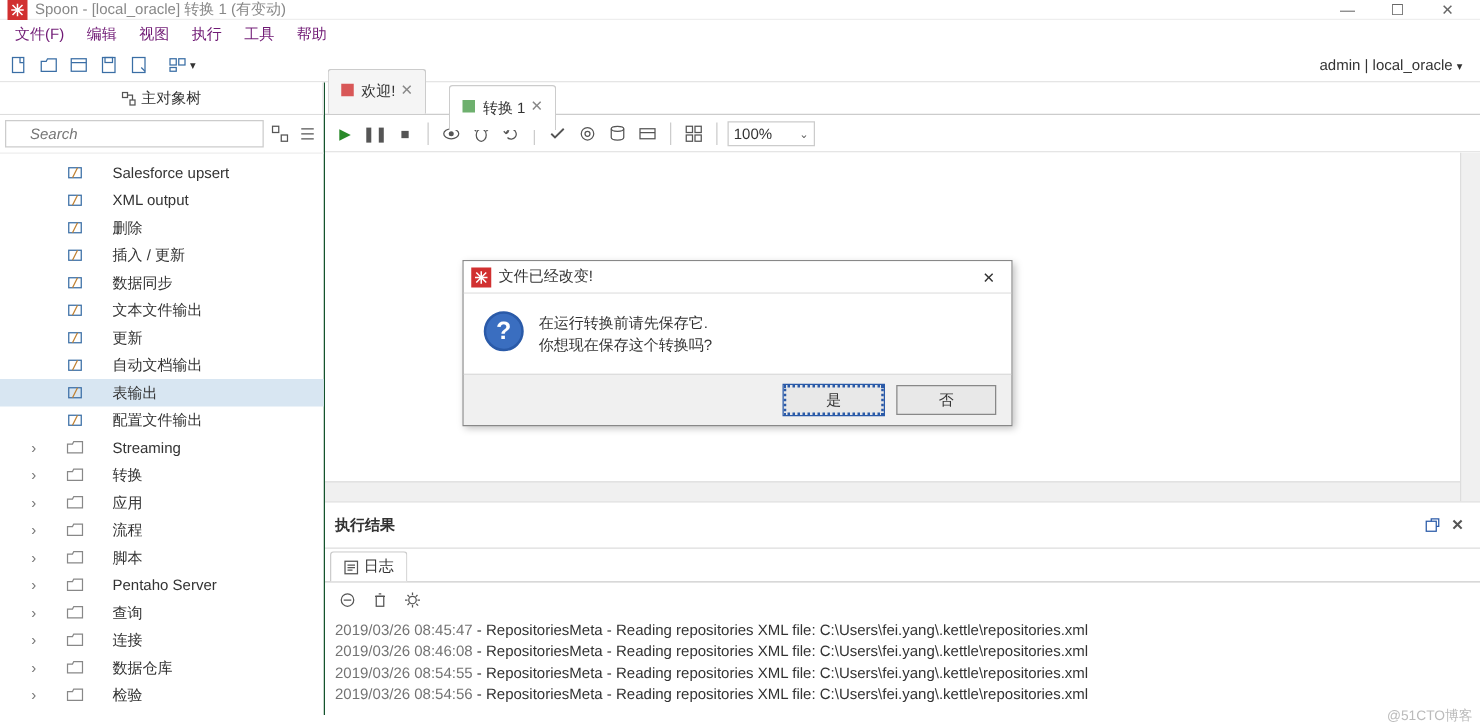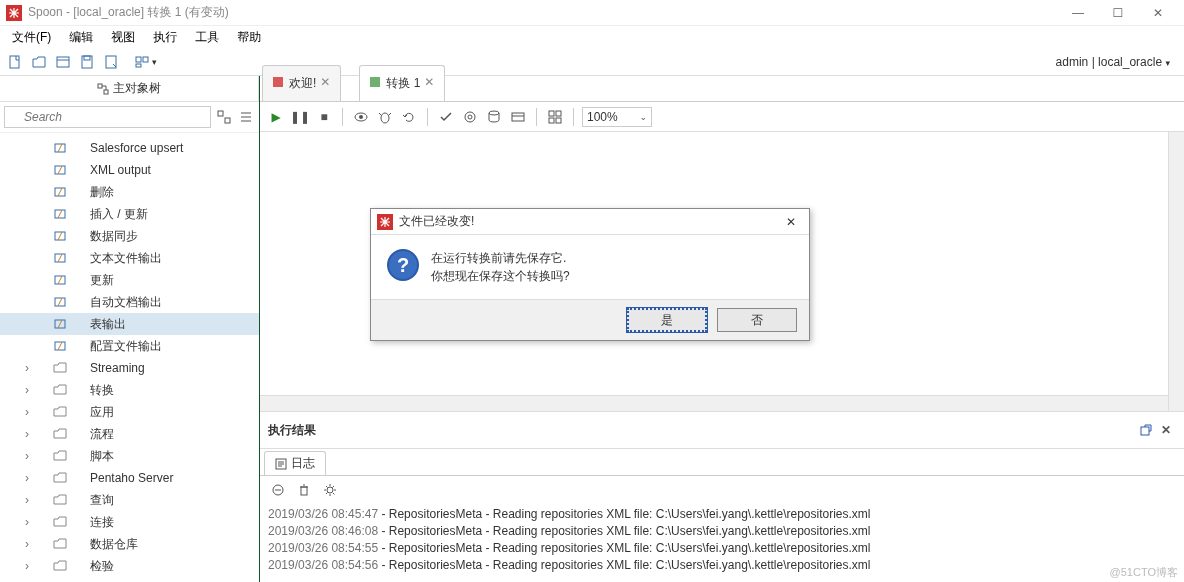--- a/index.html
+++ b/index.html
@@ -1,24 +1,24 @@
 <!DOCTYPE html>
 <html><head>
 <meta charset="utf-8">
 <style>
 *{box-sizing:border-box;margin:0;padding:0;font-family:"Microsoft YaHei",Tahoma,Arial,sans-serif;font-size:12px;color:#333}
 body{background:#fff;width:1184px;height:582px;overflow:hidden;position:relative}
-.titlebar{height:26px;display:flex;align-items:center;padding:0 6px;background:#fff;border-bottom:1px solid #eee}
+.titlebar{height:16px;display:flex;align-items:center;padding:0 6px;background:#fff;border-bottom:1px solid #eee}
 .app-icon{width:16px;height:16px;background:#d13030;display:flex;align-items:center;justify-content:center;margin-right:6px}
 .app-icon svg{width:12px;height:12px}
 .title-text{color:#888;flex:0 0 auto}
 .title-spacer{flex:1}
 .win-btn{width:40px;height:26px;display:flex;align-items:center;justify-content:center;color:#666}
 .menubar{height:22px;display:flex;align-items:center;padding:0 4px;gap:2px;background:#fff}
-.menu-item{padding:2px 8px;color:#000000}
+.menu-item{padding:2px 8px;color:#701a75}
 .toolbar{height:28px;display:flex;align-items:center;padding:0 4px;gap:2px;border-bottom:1px solid #ddd;background:#fff}
 .tb-btn{width:22px;height:22px;display:flex;align-items:center;justify-content:center;color:#3a6ea5}
 .tb-sep{width:8px}
 .tb-combo{display:flex;align-items:center;gap:2px;color:#3a6ea5}
 .user-area{margin-left:auto;padding-right:10px;color:#444}
 .content{display:flex;height:calc(582px - 26px - 22px - 28px)}
 .sidebar{width:260px;border-right:1px solid #14532d;display:flex;flex-direction:column;background:#fff}
 .side-tabs{display:flex;border-bottom:1px solid #ddd;height:26px}
 .side-tab{flex:1;display:flex;align-items:center;justify-content:center;gap:4px;border-right:1px solid #ddd;background:#fff}
 .side-tab.active{background:#fff;border-bottom:1px solid #fff}
@@ -29,21 +29,21 @@
 .tree-item{display:flex;align-items:center;height:22px;padding-left:8px;gap:18px}
 .tree-item.leaf{padding-left:52px}
 .tree-item.folder{padding-left:20px}
 .tree-item.selected{background:#d8e6f2}
 .chev{width:14px;color:#777;display:flex;justify-content:center}
 .tree-icon{width:16px;height:16px;display:flex;align-items:center;justify-content:center;margin-right:4px;color:#3a6ea5}
 .folder-icon{color:#888}
 .main{flex:1;display:flex;flex-direction:column;min-width:0}
 .main-tabs{height:26px;display:flex;align-items:flex-end;padding-left:2px;border-bottom:1px solid #ccc;background:#fff}
 .main-tab{display:flex;align-items:flex-start;gap:4px;padding:9px 8px;border:1px solid #ccc;border-bottom:none;margin-right:18px;background:#f5f5f5;border-radius:3px 3px 0 0}
-.main-tab.active{background:#fff;position:relative;top:0}
+.main-tab.active{background:#fff;position:relative;top:13px}
 .tab-icon{width:14px;height:14px;display:flex;align-items:center;justify-content:center}
 .tab-close{width:12px;height:12px;color:#888}
 .canvas-toolbar{height:30px;display:flex;align-items:center;padding:0 6px;gap:4px;border-bottom:1px solid #ddd;background:#fff}
 .ct-btn{width:20px;height:20px;display:flex;align-items:center;justify-content:center;color:#555}
 .ct-sep{width:1px;height:18px;background:#ccc;margin:0 4px}
 .zoom{width:70px;height:20px;border:1px solid #ccc;padding:0 4px;display:flex;align-items:center;justify-content:space-between}
 .canvas{flex:1;background:#fff;position:relative;overflow:hidden;border-bottom:1px solid #ddd}
 .scroll-v{position:absolute;right:0;top:0;bottom:0;width:16px;background:#f0f0f0;border-left:1px solid #ddd}
 .scroll-h{position:absolute;left:0;right:16px;bottom:0;height:16px;background:#f0f0f0;border-top:1px solid #ddd}
 .results{height:170px;display:flex;flex-direction:column}

